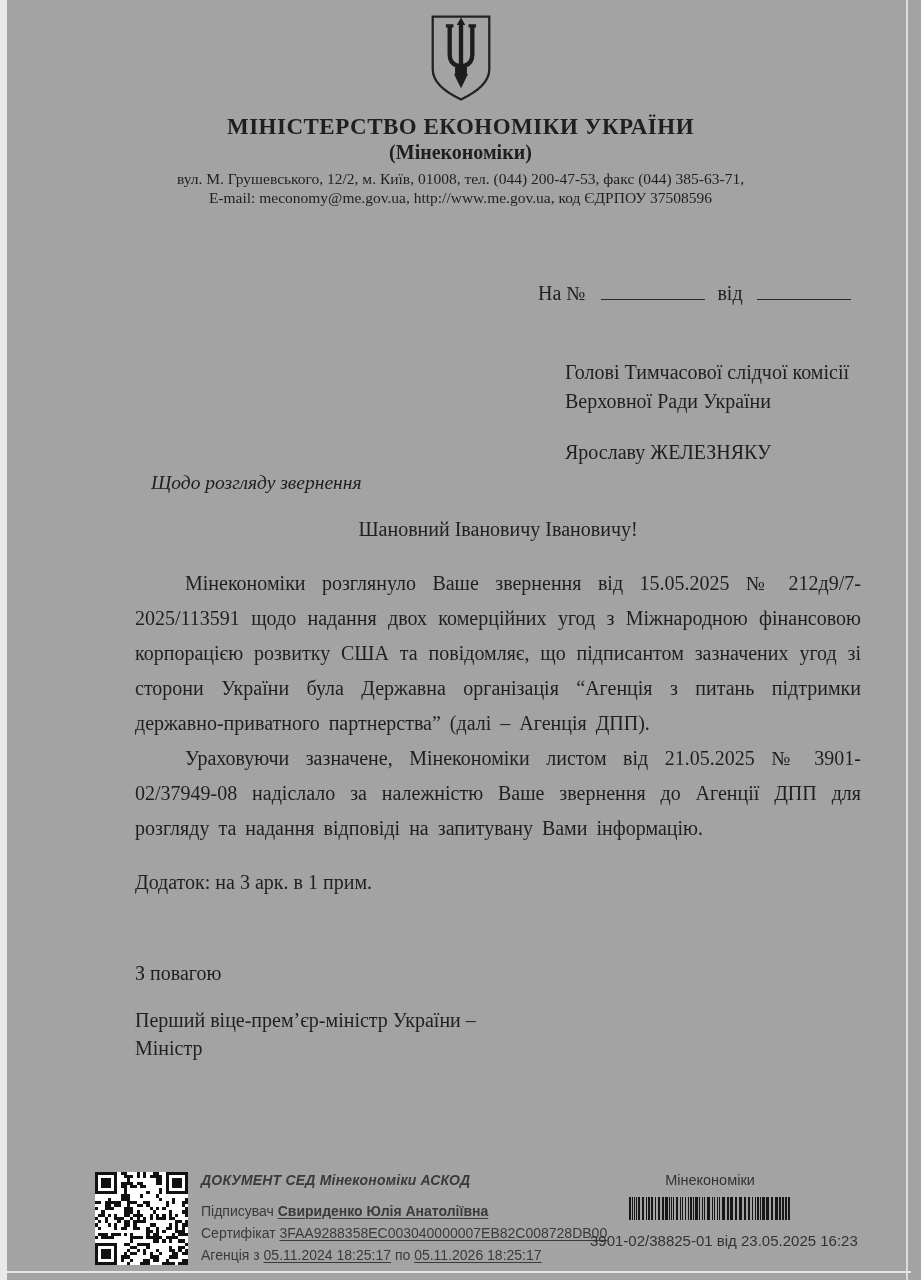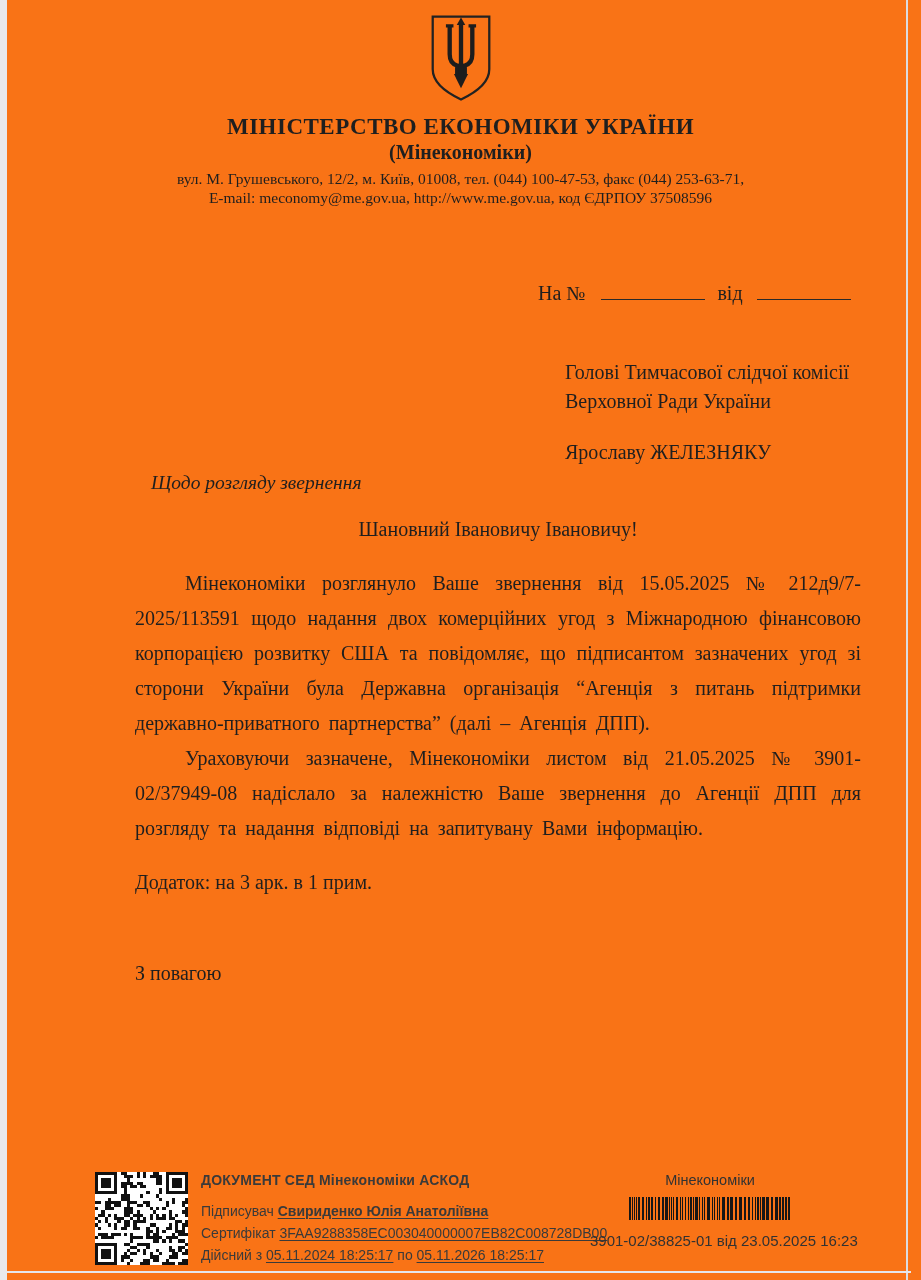--- a/index.html
+++ b/index.html
@@ -1,20 +1,20 @@
 <!DOCTYPE html>
 <html><head>
 <meta charset="utf-8">
 <style>
   * { box-sizing: border-box; margin: 0; padding: 0; }
   html,body { background:#f4f4f6; }
   .page {
     position: relative;
     width: 921px; height: 1280px;
-    background: #f97316;
+    background: #a3a3a3;
     font-family: "Liberation Serif", "DejaVu Serif", serif;
     color: #1f1f1f;
     overflow: hidden;
     margin: 0 auto;
   }
   .edge-left  { position:absolute; left:0; top:0; bottom:0; width:7px; background:#e9e9ec; }
   .edge-right { position:absolute; top:0; bottom:0; left:906px; width:2px; background:#dcdce0; }
   .edge-bottom{ position:absolute; left:7px; right:10px; top:1271px; height:2px; background:#e6e6ea; }
 
   
@@ -47,21 +47,21 @@
   .sig-row { position:absolute; top:1006px; left:135px; width:728px;
              display:flex; justify-content:space-between; align-items:flex-end;
              font-size:20px; line-height:28px; }
   .sig-name { white-space:nowrap; }
 
   
   .qr { position:absolute; left:95px; top:1172px; width:93px; height:93px; }
   .sig-info { position:absolute; left:201px; top:1172px;
               font-family:"Liberation Sans","DejaVu Sans",sans-serif;
               font-size:14px; color:#3a3a3a; }
-  .sig-info .sys { font-weight:600; letter-spacing:.2px; }
+  .sig-info .sys { font-weight:600; letter-spacing:.2px;font-style:italic; }
   .sig-info .row { margin-top:4px; line-height:18px; }
   .sig-info .row.first-gap { margin-top:14px; }
   .u { text-decoration:underline; text-underline-offset:2px; }
   .b { font-weight:bold; }
 
   .stamp { position:absolute; left:590px; top:1172px; width:240px; text-align:center;
            font-family:"Liberation Sans","DejaVu Sans",sans-serif; color:#323232; }
   .stamp .org { font-size:14.5px; }
   .stamp .bars { width:162px; height:23px; margin:9px auto 8px auto; }
   .stamp .num { font-size:15px; white-space:nowrap; }
@@ -84,21 +84,21 @@
           <path d="M35 12 v53"></path>
         </g>
         <path d="M35 5 l4.5 8 h-9 z" fill="#1d1d1d"></path>
         <path d="M19 14 h8 M43 14 h8" stroke="#1d1d1d" stroke-width="3.4"></path>
         <path d="M27.5 65 h15 l-7.5 15 z" fill="#1d1d1d"></path>
       </svg>
     </span>
     <div class="ministry-name">МІНІСТЕРСТВО ЕКОНОМІКИ УКРАЇНИ</div>
     <div class="ministry-short">(Мінекономіки)</div>
     <div class="addr">
-      <div>вул. М. Грушевського, 12/2,  м. Київ, 01008, тел. (044) 100-47-53, факс (044) 253-63-71,</div>
+      <div>вул. М. Грушевського, 12/2,  м. Київ, 01008, тел. (044) 200-47-53, факс (044) 385-63-71,</div>
       <div>E-mail: meconomy@me.gov.ua, http://www.me.gov.ua,  код  ЄДРПОУ 37508596</div>
     </div>
   </div>
 
   <div class="ref-line">
     <span>На  №</span><span class="blank blank-1"></span><span>від</span><span class="blank blank-2"></span>
   </div>
 
   <div class="addressee">
     <div>Голові Тимчасової слідчої комісії</div>
@@ -110,20 +110,24 @@
   <div class="salutation">Шановний Івановичу Івановичу!</div>
 
   <div class="body-text">
     <p>Мінекономіки розглянуло Ваше звернення від 15.05.2025 № 212д9/7-2025/113591 щодо надання двох комерційних угод з Міжнародною фінансовою корпорацією розвитку США та повідомляє, що підписантом зазначених угод зі сторони України була Державна організація “Агенція з питань підтримки державно-приватного партнерства” (далі – Агенція ДПП).</p>
     <p>Ураховуючи зазначене, Мінекономіки листом від 21.05.2025 № 3901-02/37949-08 надіслало за належністю Ваше звернення до Агенції ДПП для розгляду та надання відповіді на запитувану Вами інформацію.</p>
     <p class="attachment">Додаток: на 3 арк. в 1 прим.</p>
   </div>
 
   <div class="closing">З повагою</div>
   <div class="sig-row">
+    <div>
+      <div>Перший віце-прем’єр-міністр України –</div>
+      <div>Міністр</div>
+    </div>
   </div>
 
   <svg id="qr" class="qr" viewBox="0 0 29 29" shape-rendering="crispEdges">
       <rect x="0" y="0" width="29" height="29" fill="#fff"></rect>
       <rect x="8" y="0" width="1" height="1" fill="#111"></rect>
       <rect x="9" y="0" width="1" height="1" fill="#111"></rect>
       <rect x="13" y="0" width="1" height="1" fill="#111"></rect>
       <rect x="15" y="0" width="1" height="1" fill="#111"></rect>
       <rect x="18" y="0" width="1" height="1" fill="#111"></rect>
       <rect x="19" y="0" width="1" height="1" fill="#111"></rect>
@@ -403,21 +407,21 @@
     <div class="sys">ДОКУМЕНТ СЕД Мінекономіки АСКОД</div>
     <div class="row first-gap">
       <span>Підписувач</span>
       <span class="u b">Свириденко Юлія Анатоліївна</span>
     </div>
     <div class="row">
       <span>Сертифікат</span>
       <span class="u">3FAA9288358EC003040000007EB82C008728DB00</span>
     </div>
     <div class="row">
-      <span>Дійсний з</span>
+      <span>Агенція з</span>
       <span class="u">05.11.2024 18:25:17</span>
       <span>по</span>
       <span class="u">05.11.2026 18:25:17</span>
     </div>
   </div>
 
   <div class="stamp">
     <div class="org">Мінекономіки</div>
     <svg id="barcode" class="bars" viewBox="0 0 162 23" preserveAspectRatio="none">
         <rect x="0" y="0" width="2" height="23" fill="#161616"></rect>

